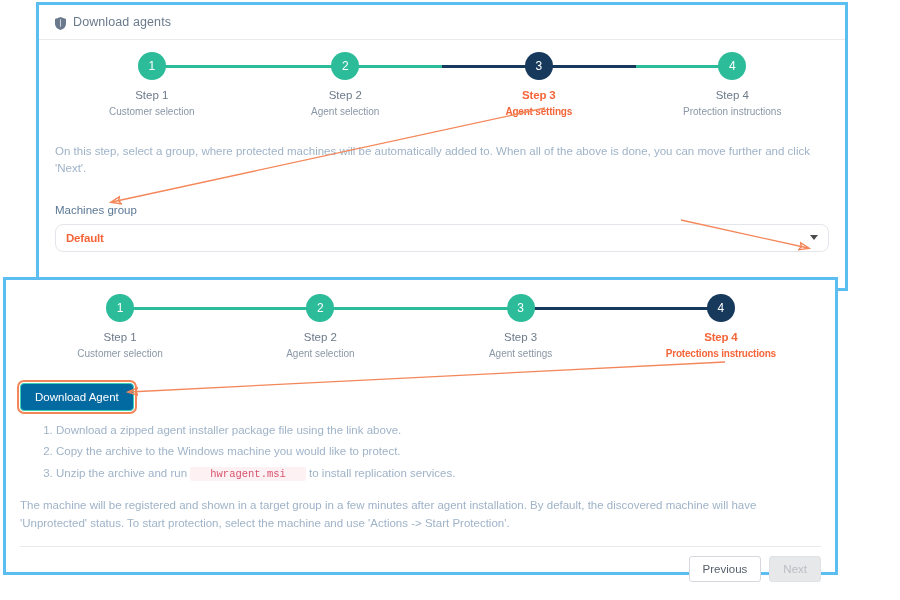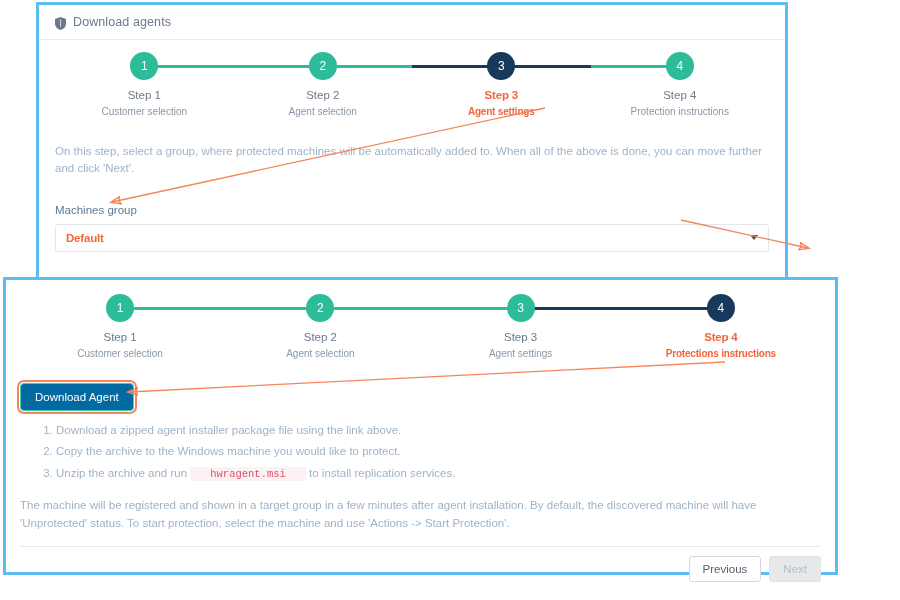--- a/index.html
+++ b/index.html
@@ -19,21 +19,21 @@
   
   .panel {
     position: absolute;
     background: #ffffff;
     border: 3px solid #5bbdf0;
     box-sizing: border-box;
   }
   #panel-1 {
     left: 36px;
     top: 2px;
-    width: 752px;
+    width: 812px;
     height: 289px;
     z-index: 1;
   }
   #panel-2 {
     left: 3px;
     top: 277px;
     width: 835px;
     height: 298px;
     z-index: 2;
   }
@@ -124,21 +124,21 @@
   }
   .field-label {
     font-size: 11.5px;
     color: #5b7896;
     font-weight: normal;
     margin: 26px 0 8px 0;
   }
   .select-box {
     height: 28px;
     border: 1px solid #e3e6ea;
-    border-radius: 3px;
+    border-radius: 8px;
     display: flex;
     align-items: center;
     justify-content: space-between;
     padding: 0 10px;
     box-sizing: border-box;
     background: #fff;
     text-align: center;
   }
   .select-value {
     font-size: 11.5px;

